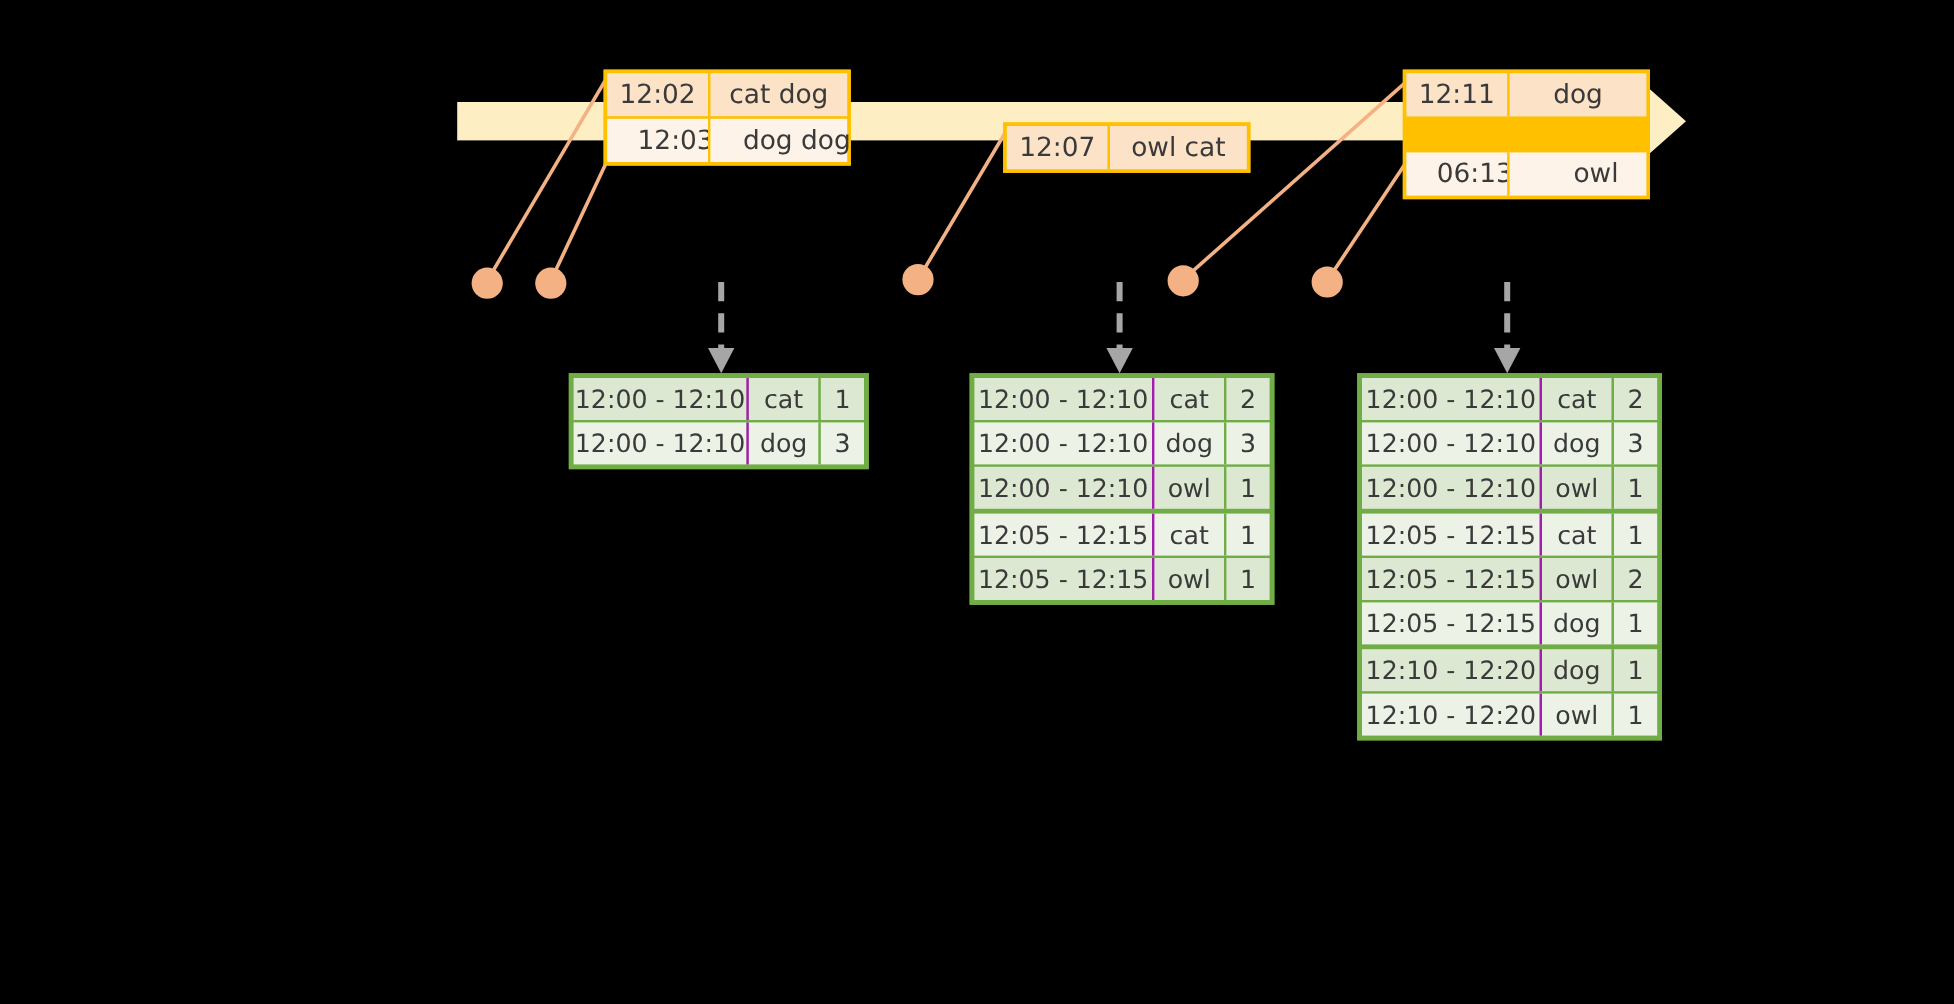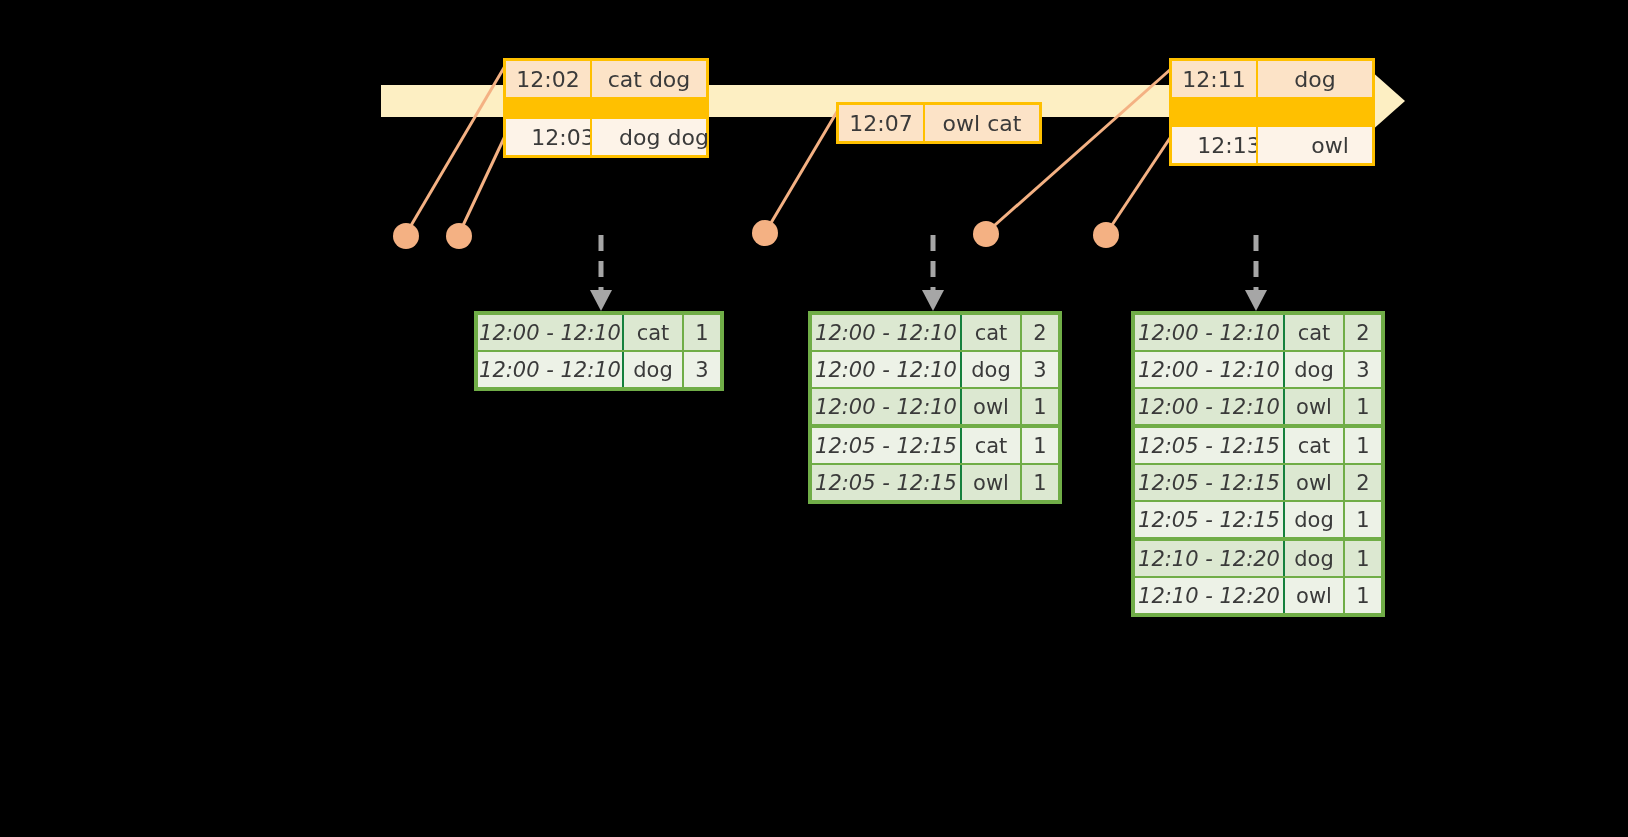--- a/index.html
+++ b/index.html
@@ -77,22 +77,22 @@
   .res-cell {
     box-sizing: border-box;
     display: flex;
     align-items: center;
     justify-content: center;
     font-size: 21px;
     color: #3a3a3a;
     height: 35px;
     white-space: nowrap;
   }
-  .res-cell.win   { flex: 0 0 auto; font-style: italic; }
-  .res-cell.key   { flex: 0 0 auto; border-left: 2px solid #15803d; }
+  .res-cell.win   { flex: 0 0 auto; }
+  .res-cell.key   { flex: 0 0 auto; border-left: 2px solid #a21caf; }
   .res-cell.count { flex: 0 0 auto; border-left: 2px solid #70AD47; }
   .res-row.shade .res-cell { background: #DCE8D1; }
   .res-row.light .res-cell { background: #EDF2E7; }
 
   
   .t1 .res-cell.win   { width: 144px; }
   .t1 .res-cell.key   { width: 60px; }
   .t1 .res-cell.count { width: 38px; }
 
   .t2 .res-cell.win   { width: 148px; }
@@ -133,21 +133,21 @@
     <g>
       <line x1="933" y1="235" x2="933" y2="290" stroke="#A6A6A6" stroke-width="5" stroke-dasharray="16,10"></line>
       <polygon points="922,290 944,290 933,311" fill="#A6A6A6"></polygon>
     </g>
     <g>
       <line x1="1256" y1="235" x2="1256" y2="290" stroke="#A6A6A6" stroke-width="5" stroke-dasharray="16,10"></line>
       <polygon points="1245,290 1267,290 1256,311" fill="#A6A6A6"></polygon>
     </g>
   </svg>
 
-  <div class="evt-table" style="left:503px; top:58px;gap:20px;">
+  <div class="evt-table" style="left:503px; top:58px;">
     <div class="evt-row shade">
       <div class="evt-cell time">12:02</div>
       <div class="evt-cell val">cat dog</div>
     </div>
     <div class="evt-row light">
       <div class="evt-cell time">12:03</div>
       <div class="evt-cell val">dog dog</div>
     </div>
   </div>
 
@@ -157,21 +157,21 @@
       <div class="evt-cell val">owl cat</div>
     </div>
   </div>
 
   <div class="evt-table" style="left:1169px; top:58px;gap:28px;">
     <div class="evt-row shade">
       <div class="evt-cell time">12:11</div>
       <div class="evt-cell val">dog</div>
     </div>
     <div class="evt-row light">
-      <div class="evt-cell time">12:13</div>
+      <div class="evt-cell time">06:13</div>
       <div class="evt-cell val">owl</div>
     </div>
   </div>
 
   <div class="res-table t1" style="left:474px; top:311px;">
     <div class="res-row shade">
       <div class="res-cell win">12:00 - 12:10</div>
       <div class="res-cell key">cat</div>
       <div class="res-cell count">1</div>
     </div>

